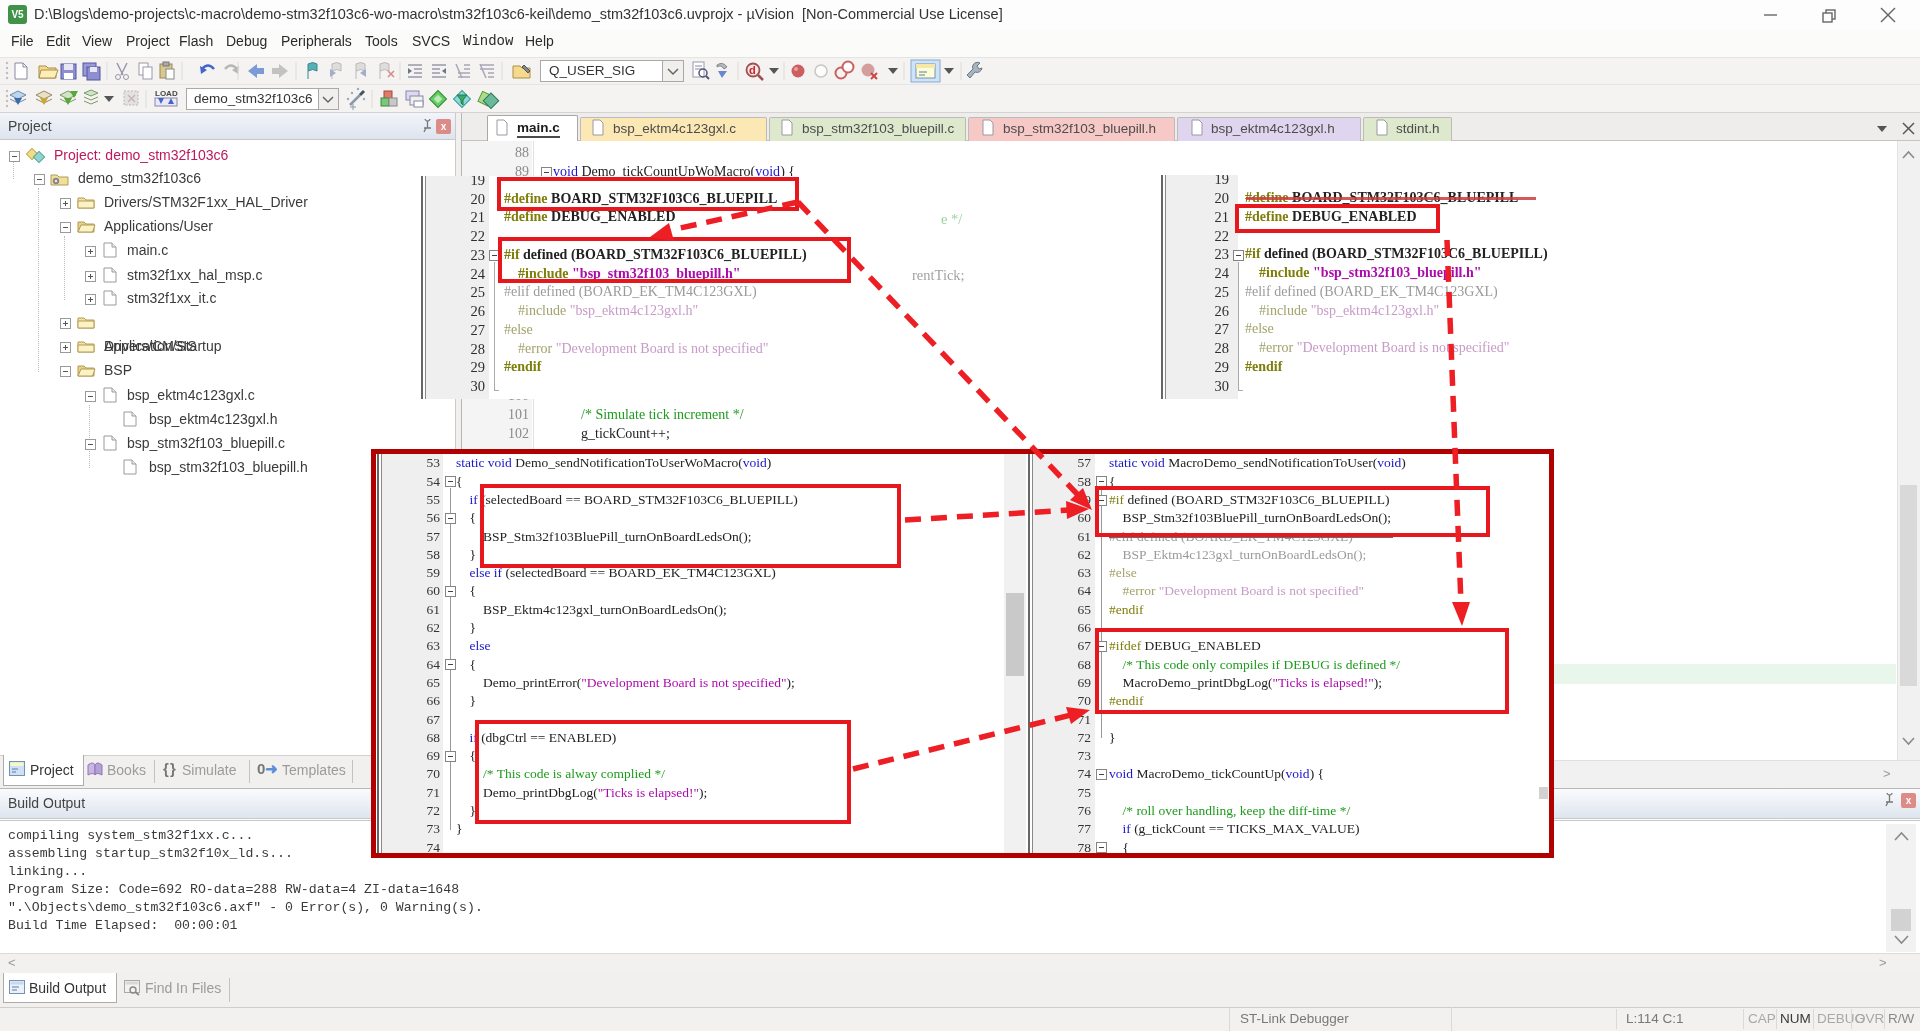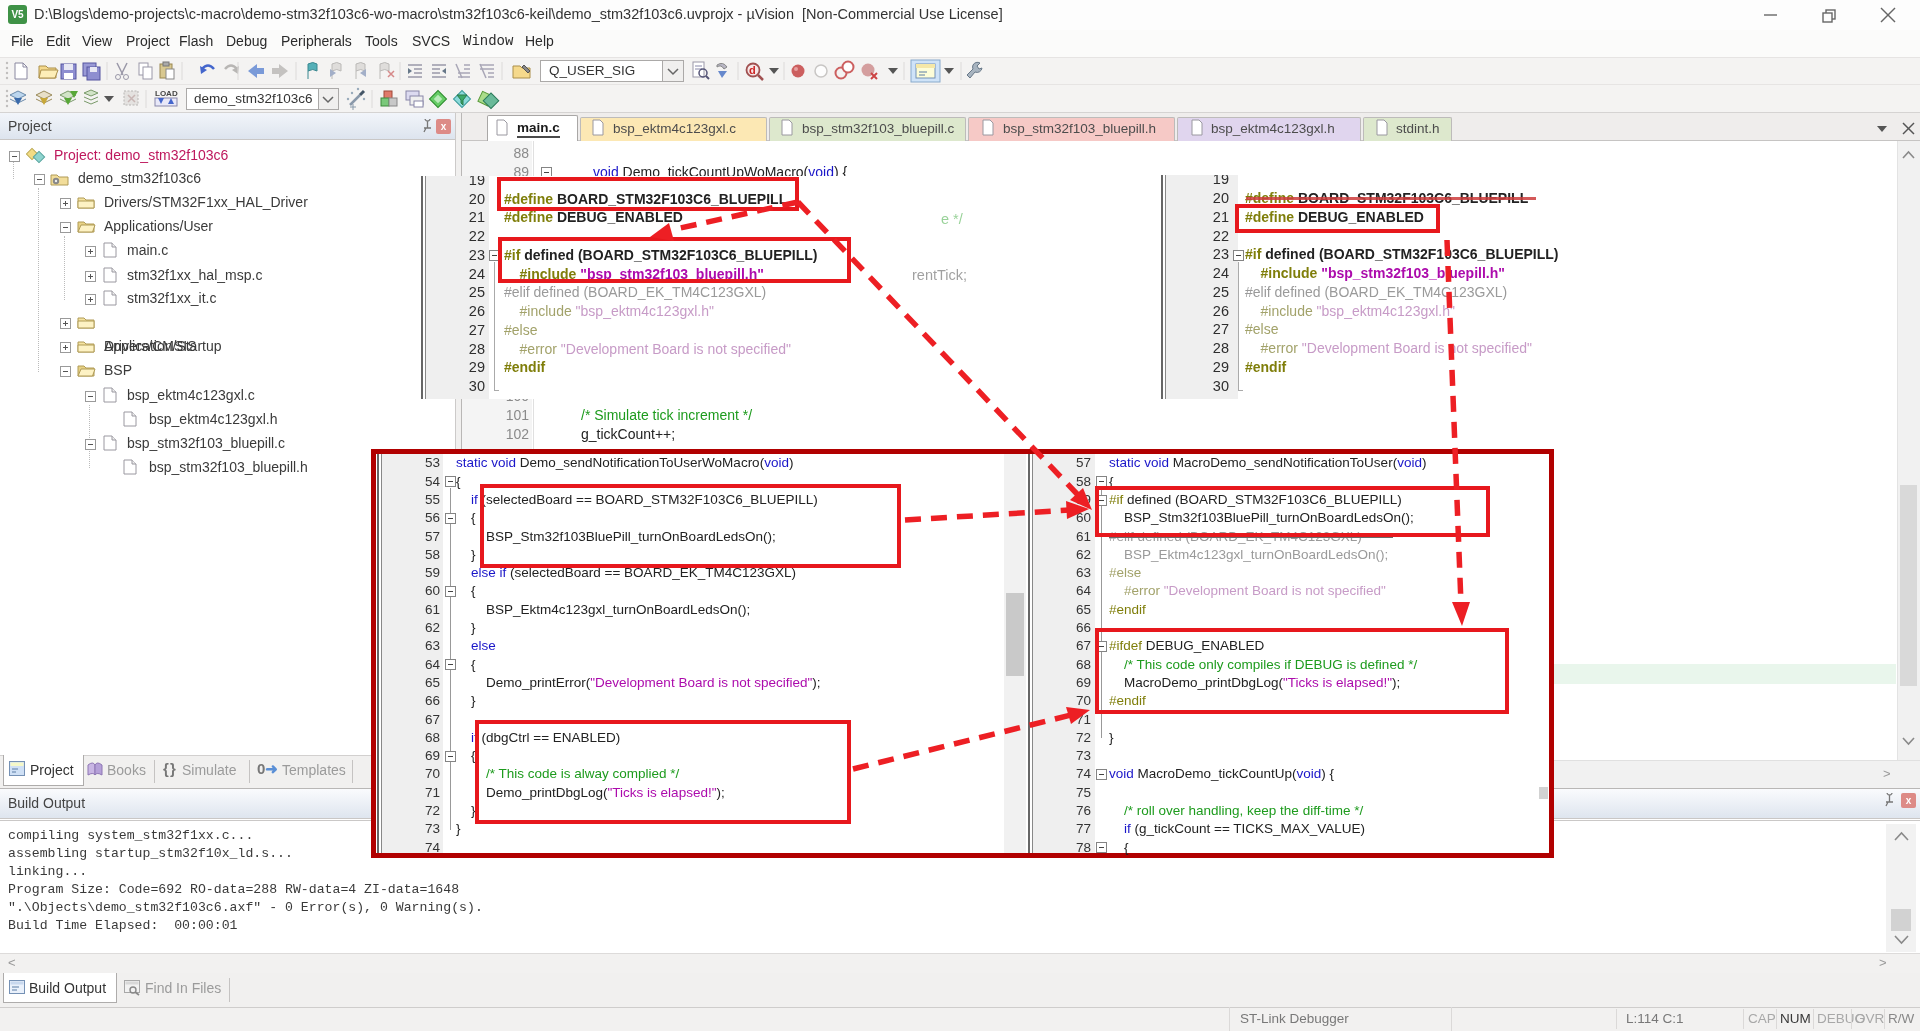--- a/index.html
+++ b/index.html
@@ -1,19 +1,19 @@
 <!DOCTYPE html>
 <html><head>
 <meta charset="utf-8">
 <style>
 html,body{margin:0;padding:0;}
 body{width:1920px;height:1031px;position:relative;overflow:hidden;background:#fff;
      font-family:"Liberation Sans",sans-serif;}
 .ab{position:absolute;}
-.mono{font-family:Liberation Sans, sans-serif;}
+.mono{font-family:Liberation Serif, serif;}
 pre{margin:0;font-family:"Liberation Mono",monospace;}
 .kw{color:#1a16c9;}
 .str{color:#ac0bac;}
 .com{color:#1d9b1d;}
 .pp{color:#7f7e0a;}
 .gy{color:#9a9a9a;}
 .gyo{color:#a2a26a;}
 .gys{color:#c79bc7;}
 .redbox{position:absolute;border:4px solid #e7181d;z-index:69;}
 .fold{position:absolute;width:11px;height:11px;border:1px solid #848484;background:#fff;box-sizing:border-box;z-index:5;}
@@ -305,21 +305,21 @@
 <div class="ab" style="left:533px;top:141px;width:1px;height:619px;background:#e0e0e0;"></div>
 
 <div class="ab" style="left:534px;top:664px;width:1362px;height:20px;background:#e9f6ec;"></div>
 
 <div class="ab mono" style="left:462px;top:145px;width:67px;text-align:right;font-size:14px;color:#8a8a8a;">88</div>
 <div class="ab mono" style="left:462px;top:164px;width:67px;text-align:right;font-size:14px;color:#8a8a8a;">89</div>
 <div class="ab mono" style="left:462px;top:388px;width:67px;text-align:right;font-size:14px;color:#8a8a8a;">100</div>
 <div class="ab mono" style="left:462px;top:407px;width:67px;text-align:right;font-size:14px;color:#8a8a8a;">101</div>
 <div class="ab mono" style="left:462px;top:426px;width:67px;text-align:right;font-size:14px;color:#8a8a8a;">102</div>
 <div class="fold foldm" style="left:541px;top:167px;"></div>
-<div class="ab mono" style="left:553px;top:164px;font-size:14px;color:#222;white-space:pre;margin-left:40px;"><span class="kw">void</span> Demo_tickCountUpWoMacro(<span class="kw">void</span>) {</div>
+<div class="ab mono" style="left:553px;top:164px;font-size:14px;color:#222;white-space:pre;"><span class="kw">void</span> Demo_tickCountUpWoMacro(<span class="kw">void</span>) {</div>
 <div class="ab mono com" style="left:581px;top:407px;font-size:14px;white-space:pre;">/* Simulate tick increment */</div>
 <div class="ab mono" style="left:581px;top:426px;font-size:14px;color:#222;white-space:pre;">g_tickCount++;</div>
 
 <div class="ab" style="left:1897px;top:141px;width:23px;height:619px;background:#f1f1f1;border-left:1px solid #e3e3e3;box-sizing:border-box;"></div>
 <svg class="ab" style="left:1897px;top:141px;" width="23" height="619">
  <path d="M6 17 l5.5 -6 l5.5 6" stroke="#8a8a8a" stroke-width="1.6" fill="none"></path>
  <rect x="3" y="344" width="17" height="201" fill="#d9d9d9"></rect>
  <path d="M6 597 l5.5 6 l5.5 -6" stroke="#8a8a8a" stroke-width="1.6" fill="none"></path>
 </svg>
 

